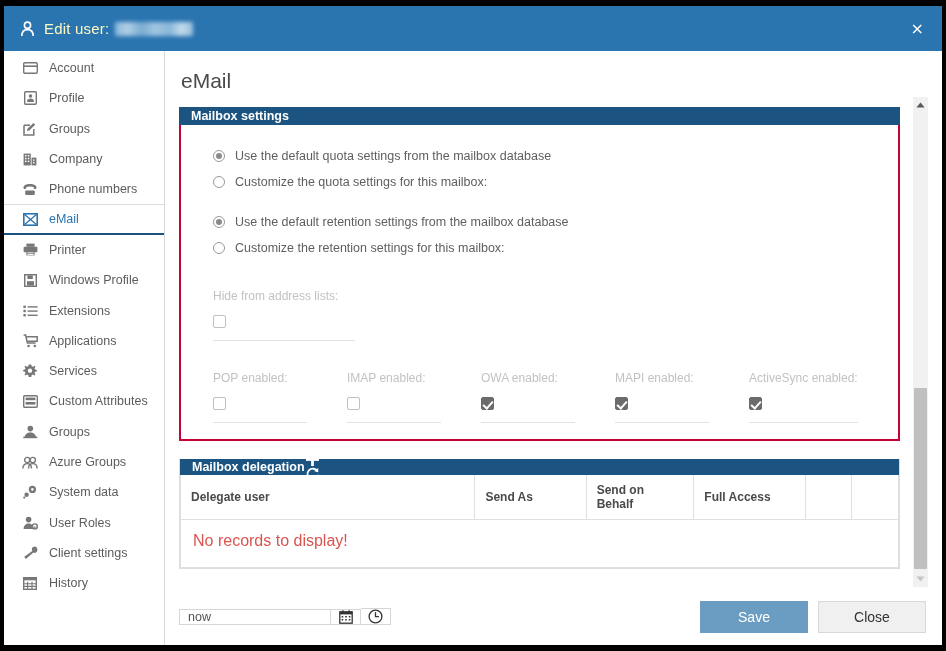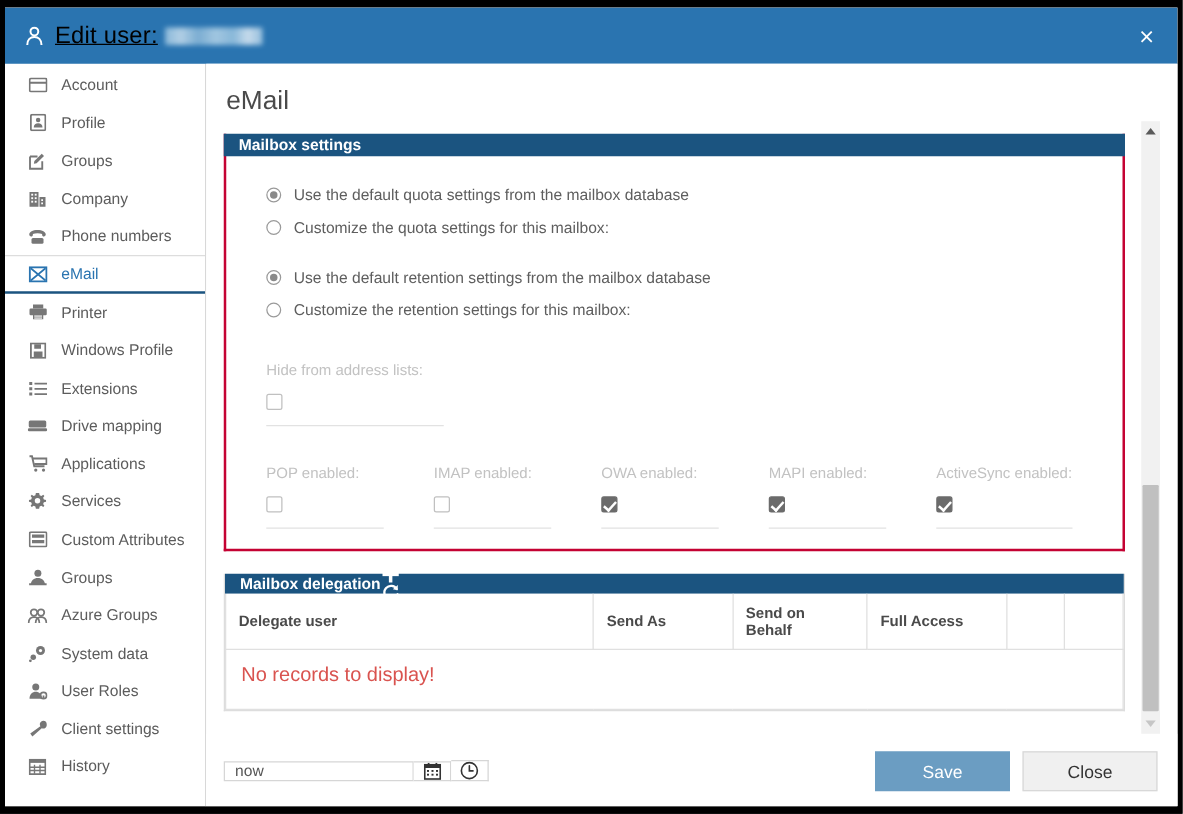--- a/index.html
+++ b/index.html
@@ -19,21 +19,21 @@
   }
   
   .titlebar {
     height: 45px; background: #2a74b0;
     display: flex; align-items: center;
     padding: 0 14px 0 16px; flex: 0 0 45px;
     position: relative;
   }
   .titlebar .user-icon { margin-right: 9px; display: flex; align-items: center; }
   .titlebar .title-text {
-    color: #000000; font-size: 19px; letter-spacing: .2px; text-decoration: underline;
+    color: #fef9c3; font-size: 15px; letter-spacing: .2px;
   }
   .redacted {
     display: inline-block; width: 78px; height: 14px;
     margin-left: 6px; vertical-align: -2px; border-radius: 1px;
     background: linear-gradient(90deg,#8fbcdc 0%, #b9d4e8 16%, #7fb0d4 34%,
       #a8cbe3 52%, #8dbbdb 70%, #cfe1ef 85%, #9cc3e0 100%);
     filter: blur(2px); opacity: .95;
   }
   .close-x {
     position: absolute; right: 18px; top: 50%; transform: translateY(-50%);
@@ -297,29 +297,20 @@
               <rect x="0.4" y="4.8" width="2.4" height="2.4" fill="currentColor"></rect>
               <rect x="0.4" y="9" width="2.4" height="2.4" fill="currentColor"></rect>
               <rect x="4.6" y="1.2" width="10" height="1.4" fill="currentColor"></rect>
               <rect x="4.6" y="5.4" width="10" height="1.4" fill="currentColor"></rect>
               <rect x="4.6" y="9.6" width="10" height="1.4" fill="currentColor"></rect>
             </svg>
         </span>
         <span class="lbl">Extensions</span>
       </div>
 
-      <div class="nav-item">
-        <span class="ico">
-          <svg width="16" height="11" viewBox="0 0 16 11">
-              <rect x="1" y="1.4" width="14" height="5.6" rx="1.2" fill="currentColor"></rect>
-              <rect x="0.3" y="7.6" width="15.4" height="2.4" rx="1" fill="currentColor"></rect>
-            </svg>
-        </span>
-        <span class="lbl">Drive mapping</span>
-      </div>
 
       <div class="nav-item">
         <span class="ico">
           <svg width="15" height="14" viewBox="0 0 15 14">
               <path d="M0.6 1 L2.6 1 L4.4 9 L12.6 9" fill="none" stroke="currentColor" stroke-width="1.5"></path>
               <path d="M3.4 2.8 L14.2 2.8 L14.2 7.2 L4.4 7.2" fill="none" stroke="currentColor" stroke-width="1.5"></path>
               <circle cx="5.6" cy="12" r="1.3" fill="currentColor"></circle>
               <circle cx="11.8" cy="12" r="1.3" fill="currentColor"></circle>
             </svg>
         </span>

